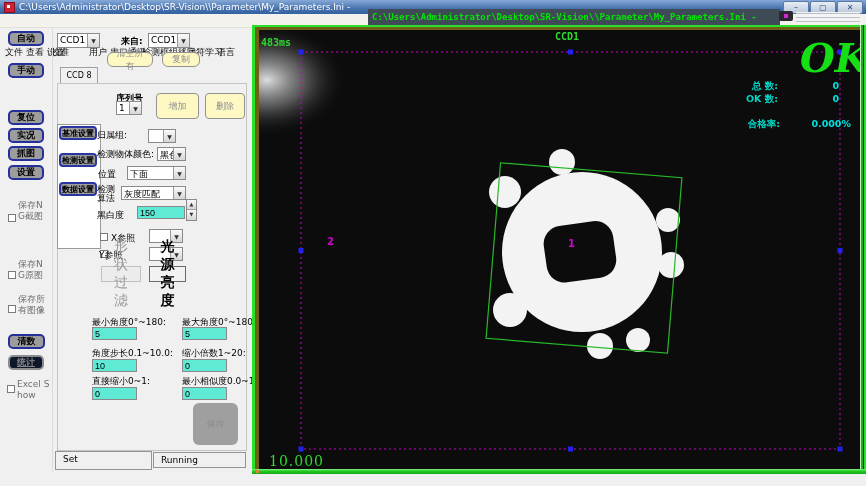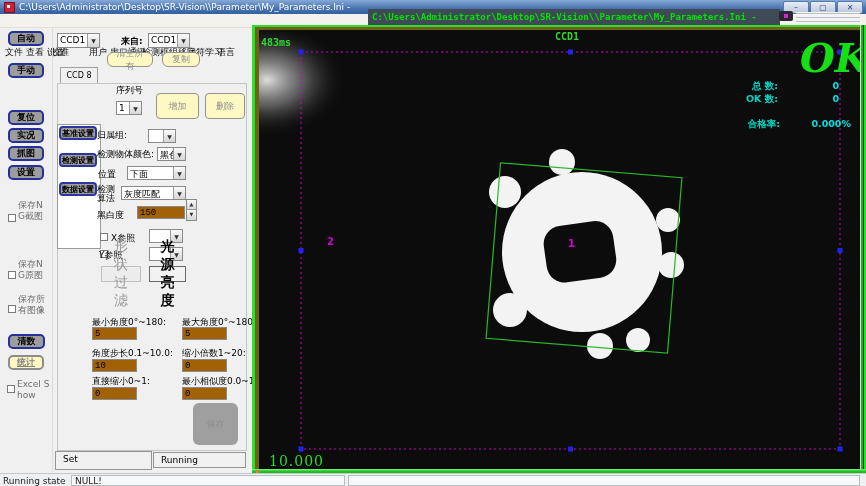--- a/index.html
+++ b/index.html
@@ -24,32 +24,32 @@
     line-height:17px;padding-left:4px;box-sizing:border-box;white-space:nowrap;overflow:hidden;}
   .tray-icon{position:absolute;left:779px;top:11px;width:14px;height:10px;background:#2a2630;border-radius:2px;}
   .tray-icon::after{content:"";position:absolute;left:5px;top:3px;width:4px;height:4px;background:#d428d4;}
   .grip-lines{position:absolute;left:796px;top:12px;width:64px;height:11px;
     background:repeating-linear-gradient(#f4f4f4 0 1px,#b9bfc6 1px 2px,#f4f4f4 2px 4px);}
   
   .vdiv{position:absolute;left:52px;top:28px;width:1px;height:444px;background:#dcdcdc;}
   .nav-btn{position:absolute;left:8px;width:36px;height:15px;background:#9d9d9d;
     border:2px solid #26309a;border-radius:5px;font-size:9px;font-weight:bold;color:#000;
     display:flex;align-items:center;justify-content:center;box-sizing:border-box;padding:0;}
-  .nav-btn.disabled{border-color:#8d8d8d;color:#858585;background:#fef9c3;text-decoration:underline;}
+  .nav-btn.disabled{border-color:#8d8d8d;color:#858585;background:#0f172a;text-decoration:underline;}
   .chk{position:absolute;width:8px;height:8px;background:#fff;border:1px solid #7a7a7a;box-sizing:border-box;}
   .chk-label{position:absolute;font-size:9px;color:#6e6e6e;line-height:11px;word-break:break-all;}
   
   .combo{position:absolute;background:#fff;border:1px solid #8a8a8a;display:flex;box-sizing:border-box;height:15px;}
   .combo-val{flex:1;font-size:9px;padding:1px 2px;overflow:hidden;white-space:nowrap;}
   .combo-btn{width:11px;background:linear-gradient(#fafafa,#d6d6d6);border-left:1px solid #9a9a9a;
     font-size:6px;color:#333;display:flex;align-items:center;justify-content:center;}
   .lbl{position:absolute;font-size:9px;color:#000;white-space:nowrap;}
   .lbl.wrap{white-space:normal;word-break:break-all;line-height:9px;}
-  .tin{position:absolute;border:1px solid #8a8a8a;background:#a16207;font-size:9px;
-    font-family:Liberation Mono, monospace;padding:0 2px;box-sizing:border-box;height:13px;}
+  .tin{position:absolute;border:1px solid #8a8a8a;background:#5eead4;font-size:9px;
+    font-family:Liberation Sans, sans-serif;padding:0 2px;box-sizing:border-box;height:13px;}
   .gray-btn{position:absolute;background:#fef9c3;border:1px solid #929292;border-radius:4px;
     color:#8f8f8f;font-size:9px;display:flex;align-items:center;justify-content:center;box-sizing:border-box;}
   .frame{position:absolute;left:57px;top:83px;width:190px;height:368px;border:1px solid #c4c4c4;box-sizing:border-box;}
   .ccd-tab{position:absolute;left:60px;top:67px;width:38px;height:17px;background:#f0f0f0;
     border:1px solid #a0a0a0;border-bottom:none;font-size:8px;text-align:center;line-height:16px;box-sizing:border-box;}
   .tab-underline{position:absolute;left:57px;top:83px;width:115px;height:1px;background:#a0a0a0;}
   .listbox{position:absolute;left:57px;top:124px;width:44px;height:125px;background:#fff;border:1px solid #9a9a9a;box-sizing:border-box;}
   .mini-btn{position:absolute;left:59px;width:38px;height:14px;background:#9d9d9d;border:2px solid #2a35a0;
     border-radius:4px;font-size:8px;font-weight:bold;display:flex;align-items:center;justify-content:center;
     box-sizing:border-box;padding:0;white-space:nowrap;}
@@ -138,21 +138,21 @@
     <span class="combo-val">CCD1</span>
     <span class="combo-btn">▼</span>
   </div>
   <button class="gray-btn" style="left:107px;top:52px;width:46px;height:15px;border-radius:6px">清空所有</button>
   <button class="gray-btn" style="left:162px;top:52px;width:38px;height:15px;border-radius:6px">复制</button>
 
   <div class="ccd-tab">CCD 8</div>
   <div class="tab-underline"></div>
   <div class="frame"></div>
 
-  <span class="lbl" style="left:116px;top:84px;font-weight:normal">序列号</span>
+  <span class="lbl" style="left:116px;top:92px;font-weight:bold">序列号</span>
   <div class="combo" style="left:116px;top:101px;width:26px;height:14px">
     <span class="combo-val">1</span>
     <span class="combo-btn">▼</span>
   </div>
   <button class="gray-btn" style="left:156px;top:93px;width:43px;height:26px">增加</button>
   <button class="gray-btn" style="left:205px;top:93px;width:40px;height:26px">删除</button>
 
   <div class="listbox"></div>
   <button class="mini-btn" style="top:126px">基准设置</button>
   <button class="mini-btn" style="top:153px">检测设置</button>
@@ -285,19 +285,14 @@
     <text x="309" y="217" font-size="10" font-weight="bold" fill="#d400d4">1</text>
     <text x="68" y="215" font-size="10" font-weight="bold" fill="#d400d4">2</text>
 
     <text x="10" y="436" font-size="14" fill="#2fd82f" font-family="DejaVu Serif, serif" letter-spacing="1">10.000</text>
   </svg>
 
   <div class="cam-green-right"></div>
   <div class="cam-green-bottom"></div>
   <div class="cam-tick"></div>
 
-  <div class="statusbar">
-    <span class="status-label">Running state</span>
-    <span class="status-cell" style="left:71px;width:274px">NULL!</span>
-    <span class="status-cell" style="left:348px;width:512px"></span>
-  </div>
 
 </div>
 
 </body></html>

